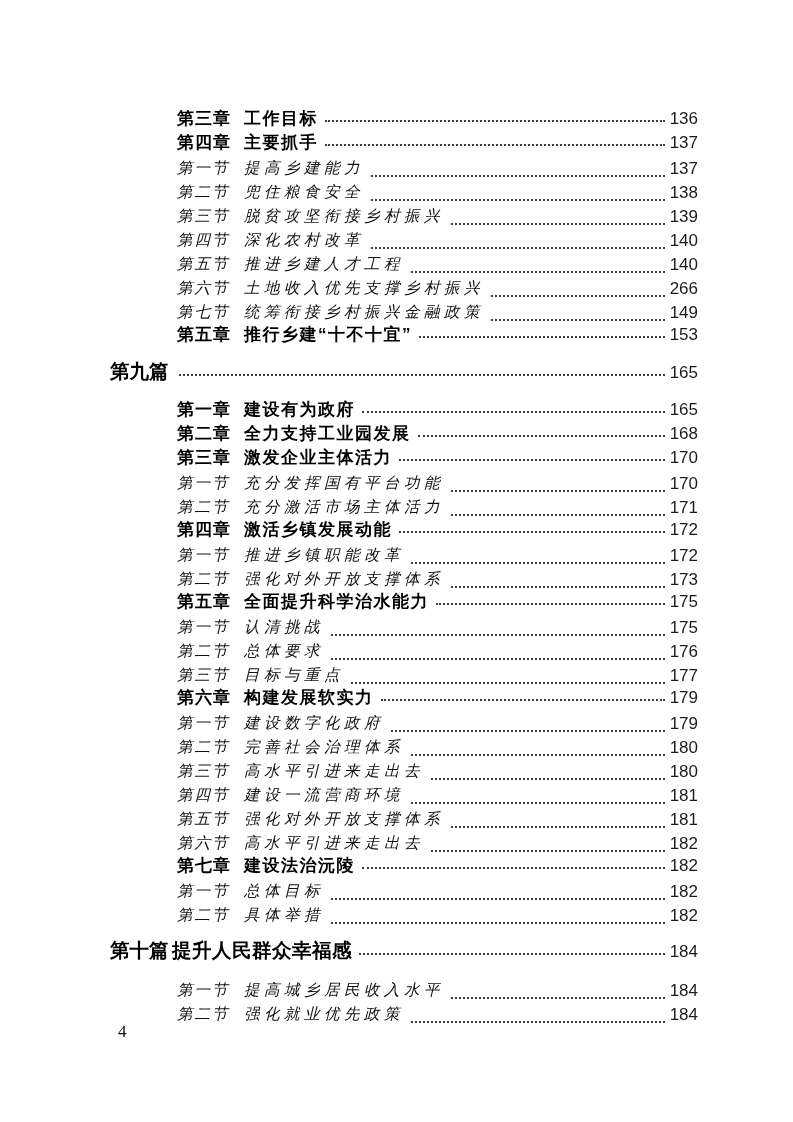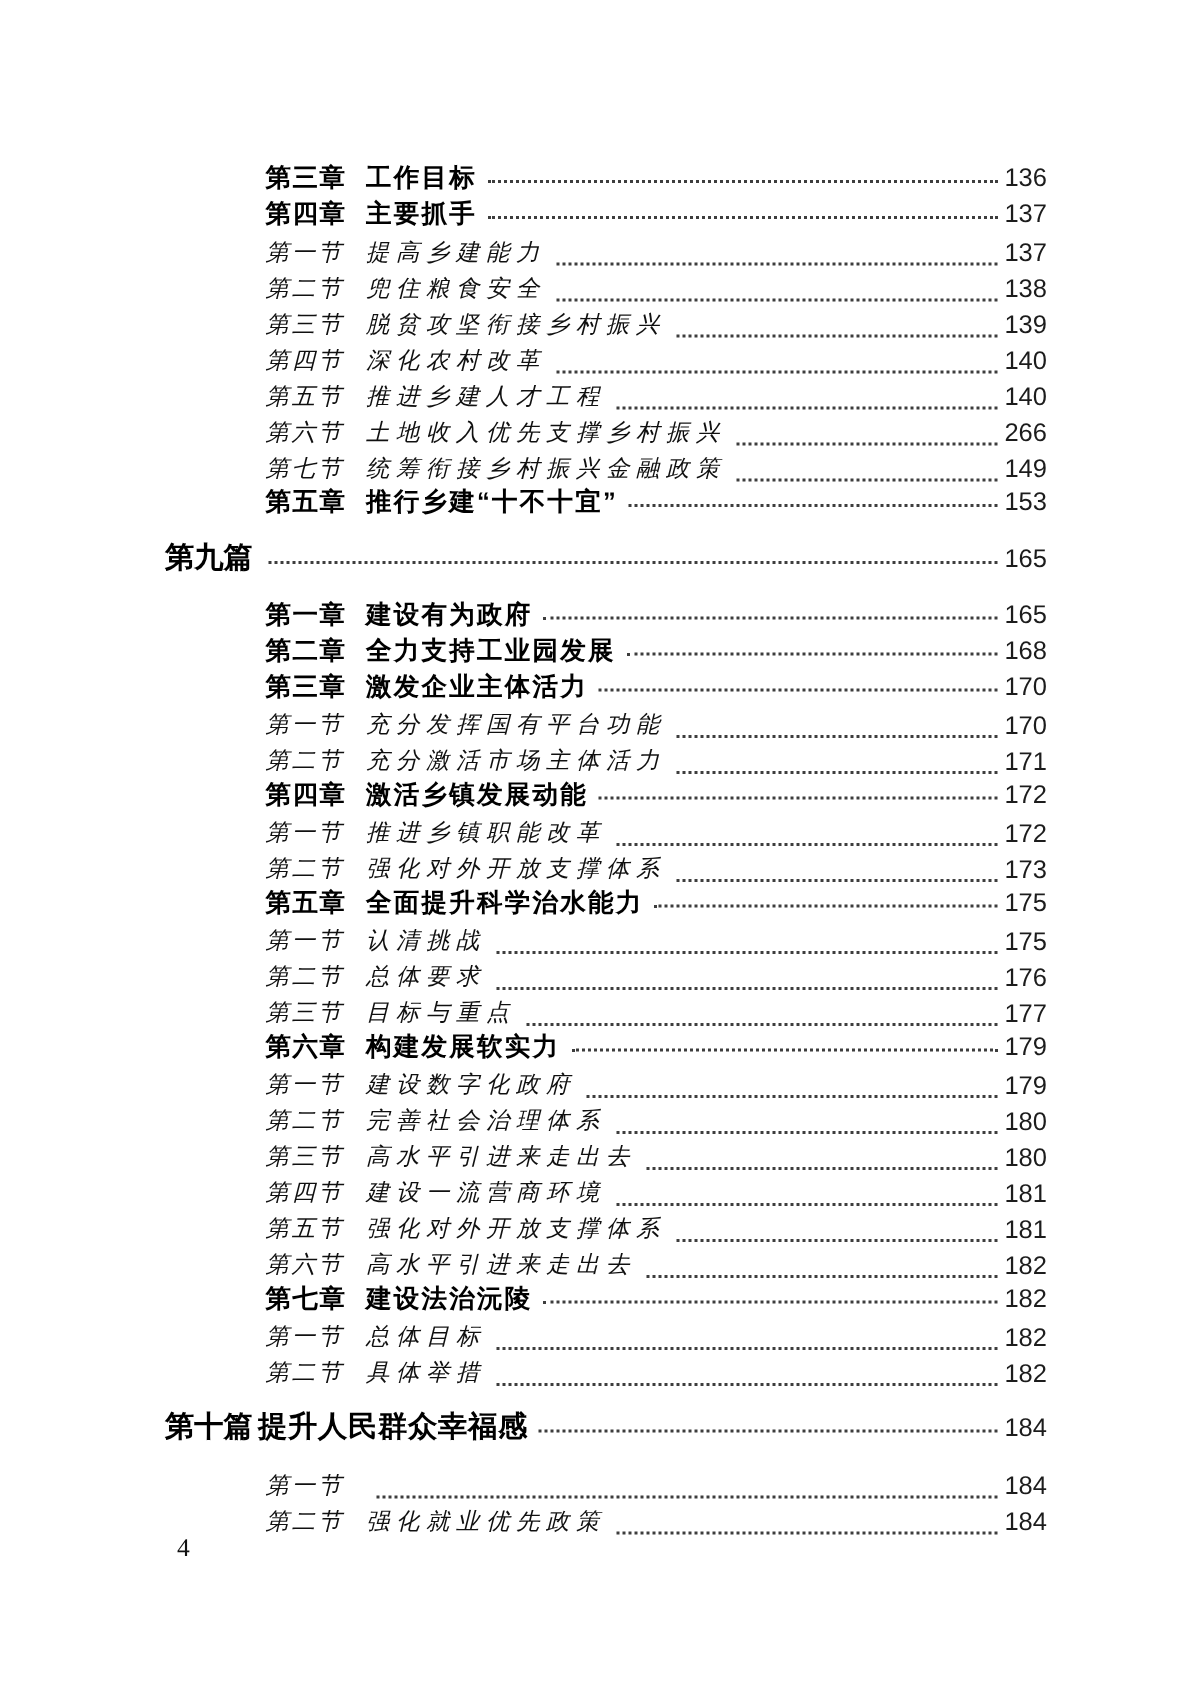--- a/index.html
+++ b/index.html
@@ -278,20 +278,21 @@
 
       <div class="toc-row level-part">
         <span class="lab">第十篇</span>
         <span class="ttl">提升人民群众幸福感</span>
         <span class="leader"></span>
         <span class="pg">184</span>
       </div>
 
       <div class="toc-row level-section">
         <span class="lab">第一节</span>
+        <span class="ttl">提高城乡居民收入水平</span>
         <span class="leader"></span>
         <span class="pg">184</span>
       </div>
 
       <div class="toc-row level-section">
         <span class="lab">第二节</span>
         <span class="ttl">强化就业优先政策</span>
         <span class="leader"></span>
         <span class="pg">184</span>
       </div>

